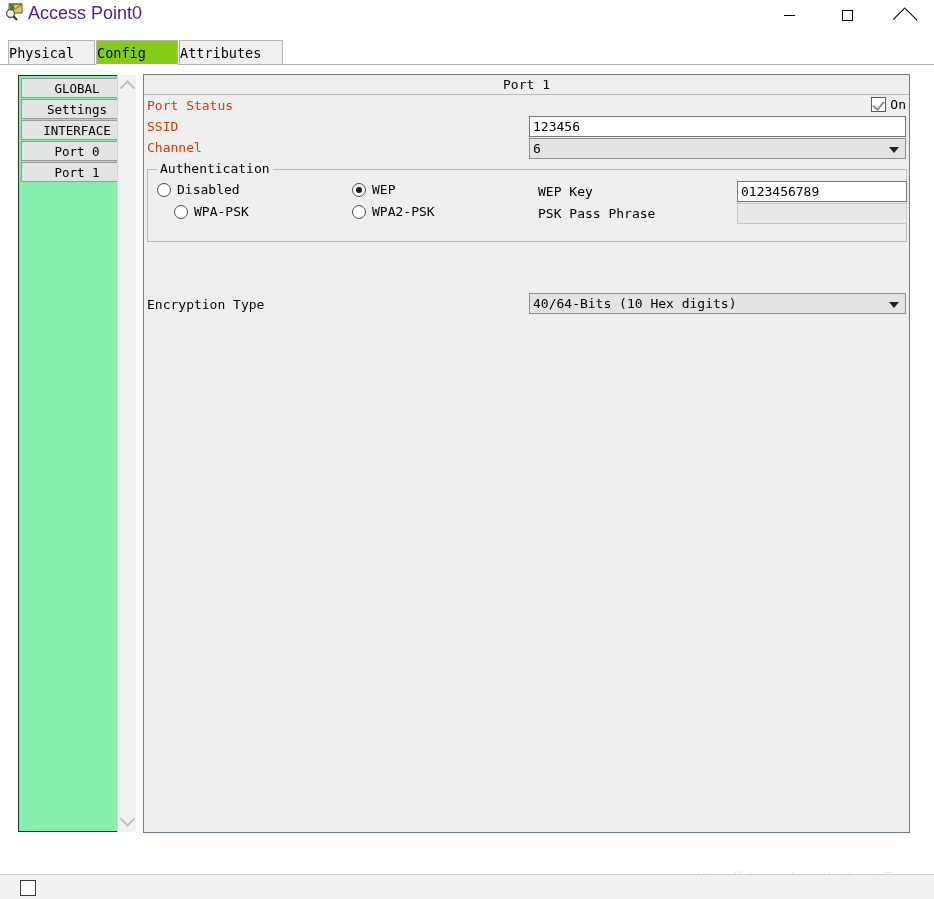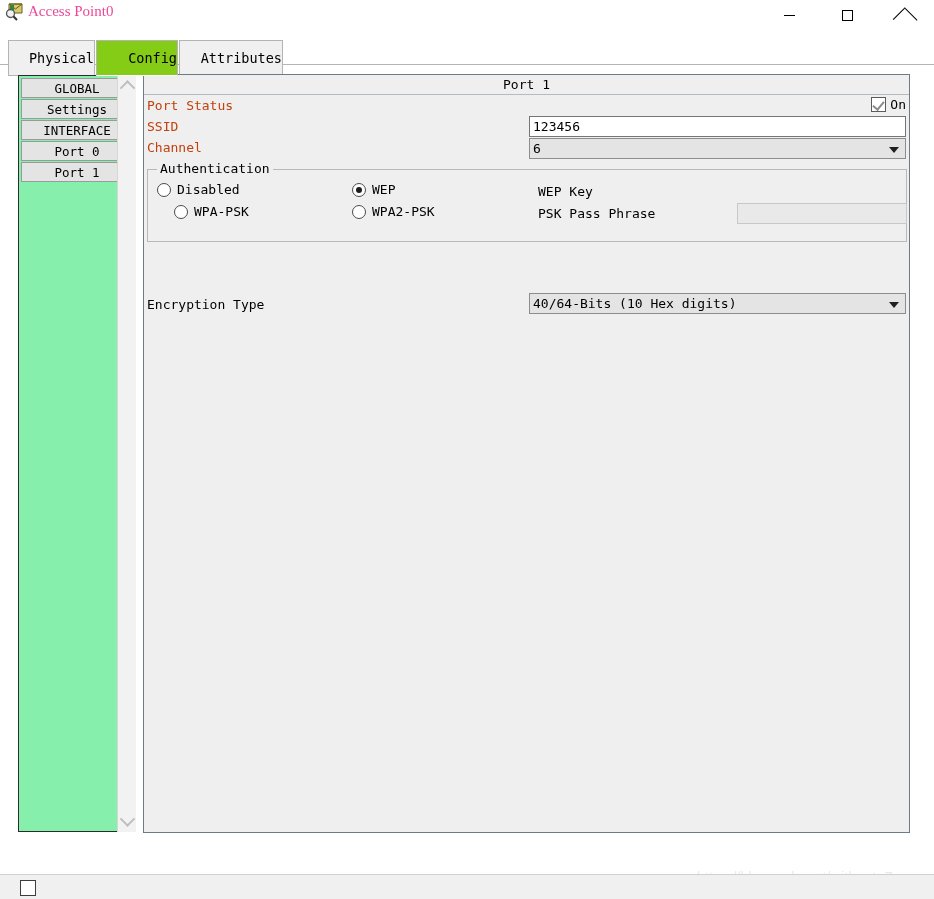--- a/index.html
+++ b/index.html
@@ -27,23 +27,23 @@
     align-items: center;
   }
   #app-icon {
     position: absolute;
     left: 5px; top: 2px;
     width: 19px; height: 19px;
   }
   #title-text {
     position: absolute;
     left: 28px; top: 3px;
-    font-family: Liberation Serif, serif;
-    font-size: 15px;
-    color: #ec4899;
+    font-family: Liberation Sans, sans-serif;
+    font-size: 18px;
+    color: #4c1d95;
     letter-spacing: 0px;
   }
   .wincontrol {
     position: absolute;
     top: 0;
     width: 46px; height: 30px;
     display: flex;
     align-items: center;
     justify-content: center;
   }
@@ -72,30 +72,30 @@
 
   
   #tabstrip {
     position: absolute;
     left: 0; top: 40px;
     width: 934px; height: 25px;
   }
   .tab {
     position: absolute;
     top: 0;
-    height: 36px;
+    height: 25px;
     box-sizing: border-box;
     border: 1px solid #b4b4b4;
     background: #f0f0f0;
     font-family: "DejaVu Sans Mono", monospace;
     font-size: 13.5px;
     color: #000;
     display: flex;
     align-items: center;
-    justify-content: flex-end;
+    justify-content: flex-start;
     cursor: default;
   }
   .tab.selected {
     background: #84cc16;
     border-bottom: 1px solid #ffffff;
     z-index: 3;
   }
   #tab-0 { left: 8px;   width: 87px; }
   #tab-1 { left: 96px;  width: 82px; }
   #tab-2 { left: 179px; width: 104px; }
@@ -472,20 +472,23 @@
     <div class="radio-row" id="rad-wpapsk">
       <span class="radio"></span>
       <span>WPA-PSK</span>
     </div>
     <div class="radio-row" id="rad-wpa2psk">
       <span class="radio"></span>
       <span>WPA2-PSK</span>
     </div>
 
     <div id="lbl-wepkey">WEP Key</div>
+    <div class="textinput" id="inp-wepkey">
+      <span>0123456789</span>
+    </div>
 
     <div id="lbl-pskpass">PSK Pass Phrase</div>
     <div class="textinput disabled" id="inp-pskpass">
       <span></span>
     </div>
   </div>
 
   <div id="lbl-enctype">Encryption Type</div>
   <div class="combo" id="cmb-enctype">
     <span>40/64-Bits (10 Hex digits)</span>

